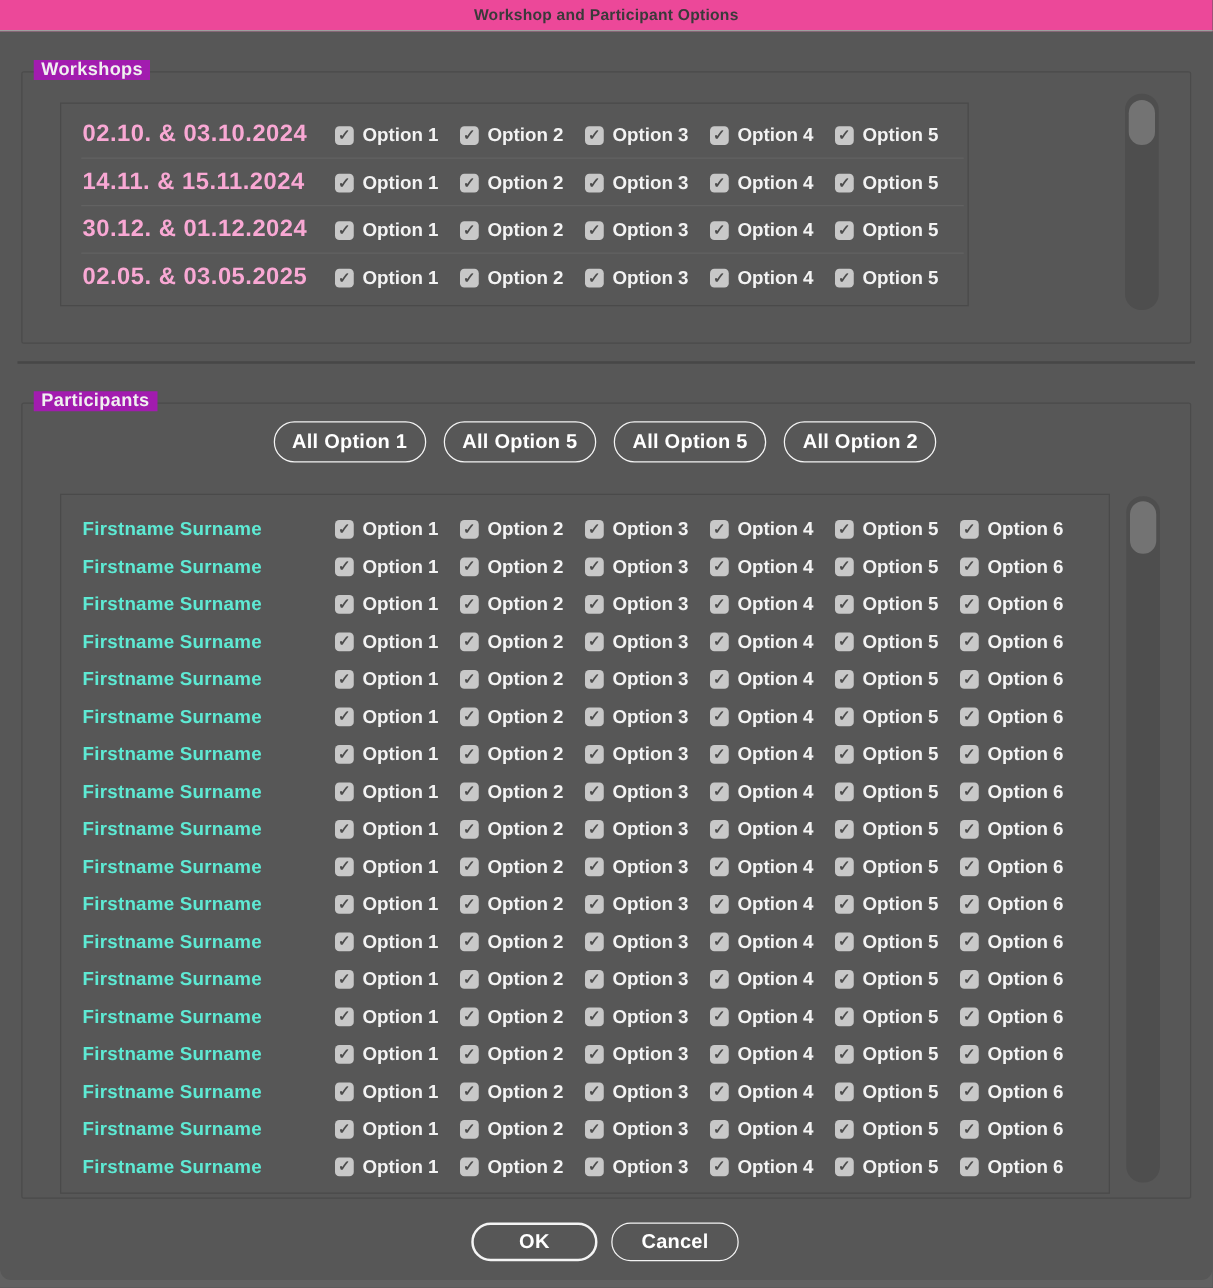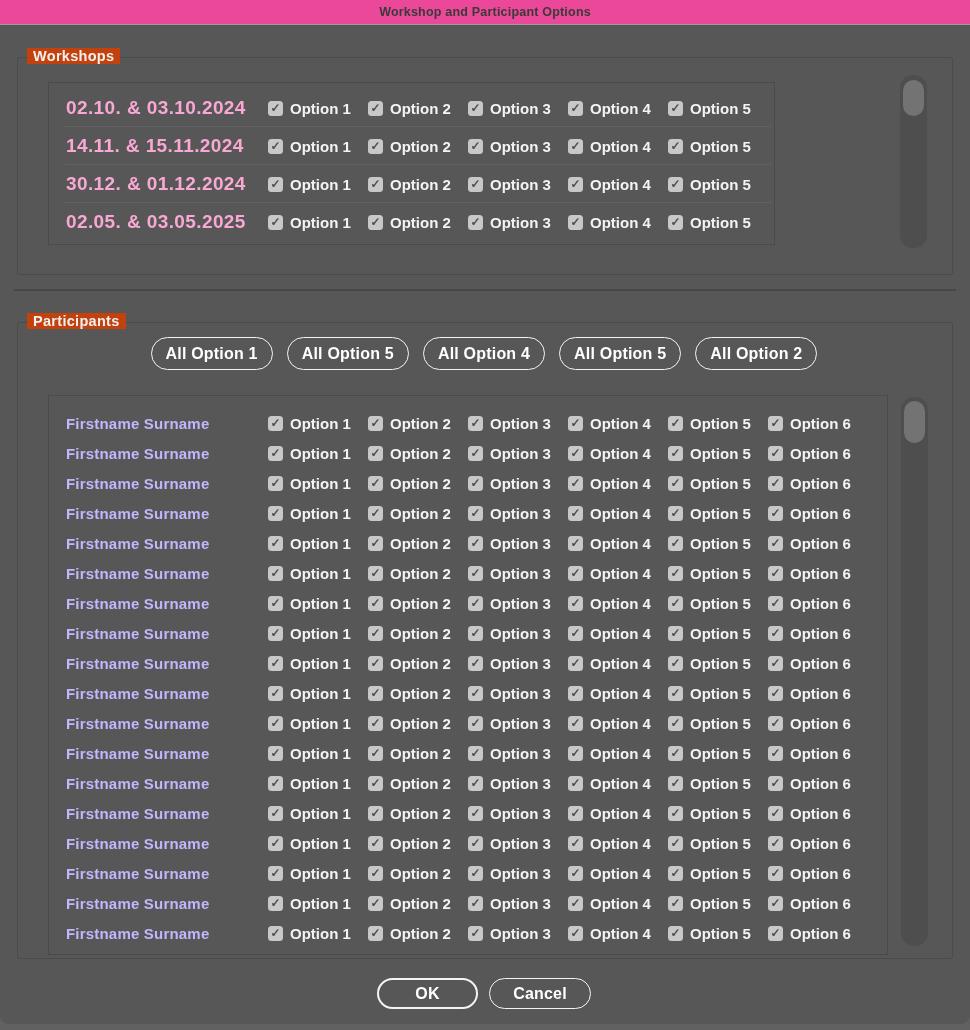--- a/index.html
+++ b/index.html
@@ -14,38 +14,38 @@
     background:#575757;border-radius:0 0 9px 9px;
   }
   .titlebar{
     height:24px;background:#ec4899;border-bottom:1px solid #9e9e9e;
     display:flex;align-items:center;justify-content:center;
   }
   .titlebar .title{font-size:12.5px;font-weight:700;color:#3a3a3a;letter-spacing:.2px;}
 
   .groupbox{position:absolute;border:1px solid #4b4b4b;border-radius:2px;}
   .groupbox .glabel{
-    position:absolute;top:-10px;left:9px;background:#c2410c;padding:0 6px;
+    position:absolute;top:-10px;left:9px;background:#a21caf;padding:0 6px;
     font-size:14.5px;font-weight:600;color:#f0f0f0;letter-spacing:.3px;
   }
   #workshops-box{left:17px;top:57px;width:934px;height:216px;}
   #participants-box{left:17px;top:322px;width:934px;height:635px;}
 
   .panel{position:absolute;border:1px solid #4a4a4a;background:#575757;overflow:hidden;}
   #workshops-panel{left:48px;top:82px;width:727px;height:163px;padding-top:6px;box-sizing:border-box;}
   #participants-panel{left:48px;top:395px;width:840px;height:560px;padding-top:12px;box-sizing:border-box;}
 
   .w-row{position:relative;height:38px;display:flex;align-items:center;padding-left:17px;}
   .w-row:not(:last-child)::after{
     content:"";position:absolute;left:16px;right:3px;bottom:0;height:1px;background:#6c6c6c;opacity:.55;
   }
   .p-row{height:30px;display:flex;align-items:center;padding-left:17px;}
 
   .date{width:202px;font-size:19px;font-weight:600;color:#f9a8d4;letter-spacing:.4px;}
-  .pname{width:202px;font-size:15px;font-weight:600;color:#c4b5fd;letter-spacing:.2px;}
+  .pname{width:202px;font-size:15px;font-weight:600;color:#5eead4;letter-spacing:.2px;}
 
   .opt{display:flex;align-items:center;width:100px;gap:7px;cursor:default;}
   .cb{
     width:15px;height:15px;flex:0 0 15px;background:#c8c8c8;border-radius:3.5px;
     color:#4d4d4d;font-size:12px;font-weight:700;line-height:15px;text-align:center;
   }
   .opt-label{font-size:15px;font-weight:600;color:#f3f3f3;white-space:nowrap;}
 
   .sb-track{position:absolute;background:#4e4e4e;border-radius:13px;}
   .sb-thumb{position:absolute;background:#737373;border-radius:11px;}
@@ -188,21 +188,20 @@
 
   <div class="divider"></div>
 
   <div class="groupbox" id="participants-box">
     <span class="glabel">Participants</span>
   </div>
 
   <div id="all-btn-row">
       <button class="pill-btn">All Option 1</button>
       <button class="pill-btn">All Option 5</button>
-      <button class="pill-btn">All Option 4</button>
       <button class="pill-btn">All Option 5</button>
       <button class="pill-btn">All Option 2</button>
     </div>
 
   <div class="panel" id="participants-panel">
       <div class="p-row">
         <span class="pname">Firstname Surname</span>
         <span class="opt">
           <span class="cb">✓</span>
           <span class="opt-label">Option 1</span>

